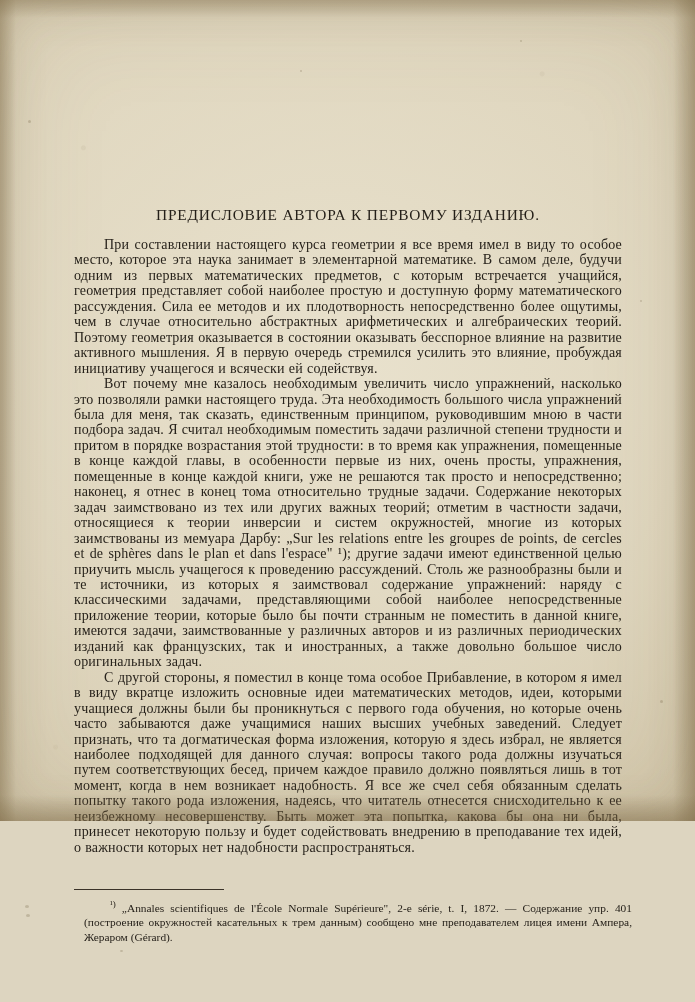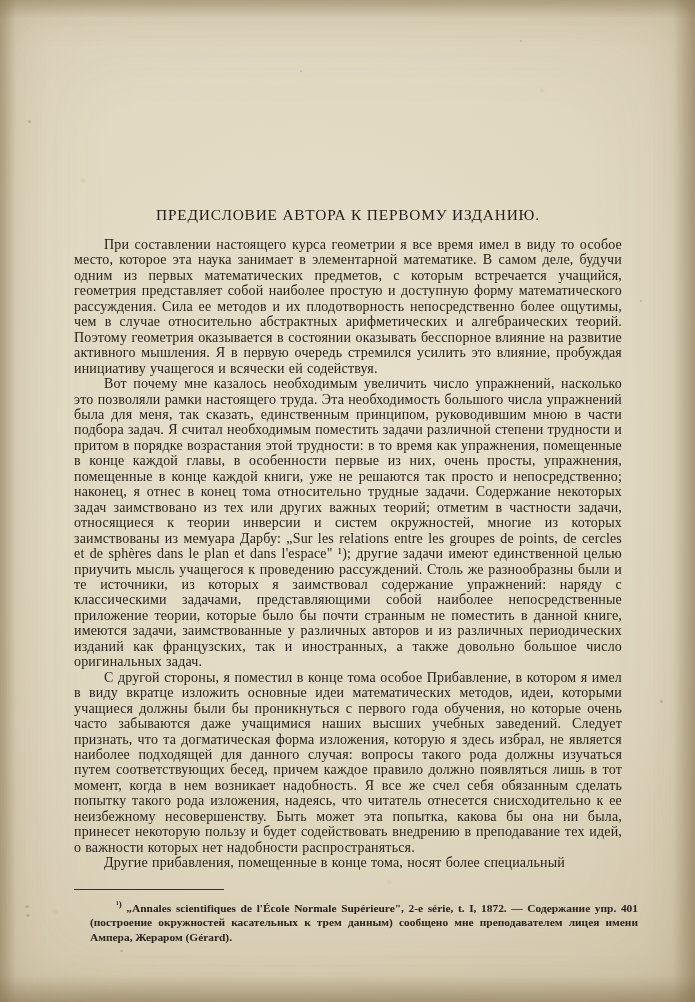--- a/index.html
+++ b/index.html
@@ -9,21 +9,21 @@
   body {
     width: 695px;
     height: 1002px;
     background: #ddd5c0;
     font-family: "Liberation Serif", serif;
     overflow: hidden;
   }
   .page {
     position: relative;
     width: 695px;
-    height: 1002px;
+    height: 821px;
     background:
       radial-gradient(ellipse 120% 90% at 50% 45%, rgba(233,226,206,0.95) 0%, rgba(225,216,193,0.75) 45%, rgba(206,194,166,0.55) 78%, rgba(186,172,140,0.65) 100%),
       linear-gradient(135deg, #e6dfc8 0%, #ddd4bb 40%, #d8cfb4 70%, #cfc4a6 100%);
     box-sizing: border-box;
   }
   .grain {
     position: absolute;
     inset: 0;
     pointer-events: none;
     background-image:
@@ -72,28 +72,27 @@
   .fn-rule {
     position: absolute;
     left: 74px;
     top: 889px;
     width: 150px;
     height: 1px;
     background: #3a3228;
   }
   .footnote {
     position: absolute;
-    left: 90px;
+    left: 84px;
     top: 897px;
     width: 548px;
     font-size: 11.4px;
     line-height: 14.4px;
     color: #27221b;
     text-align: justify;
-    font-weight: bold;
   }
   .footnote .fn-first {
     text-indent: 26px;
     display: block;
   }
   .fn-marker {
     font-size: 9px;
     vertical-align: super;
   }
   .speck {
@@ -140,21 +139,20 @@
   <div class="speck" style="left:25px; top:905px; width:4px; height:3px;"></div>
   <div class="speck" style="left:26px; top:914px; width:4px; height:3px;"></div>
   <div class="speck" style="left:520px; top:40px; width:2px; height:2px;"></div>
   <div class="speck" style="left:660px; top:700px; width:3px; height:3px;"></div>
 
   <div class="content">
     <h1 class="doc-title">ПРЕДИСЛОВИЕ АВТОРА К ПЕРВОМУ ИЗДАНИЮ.</h1>
     <p class="para">При составлении настоящего курса геометрии я все время имел в виду то особое место, которое эта наука занимает в элементарной математике. В самом деле, будучи одним из первых математических предметов, с которым встречается учащийся, геометрия представляет собой наиболее простую и доступную форму математического рассуждения. Сила ее методов и их плодотворность непосредственно более ощутимы, чем в случае относительно абстрактных арифметических и алгебраических теорий. Поэтому геометрия оказывается в состоянии оказывать бесспорное влияние на развитие активного мышления. Я в первую очередь стремился усилить это влияние, пробуждая инициативу учащегося и всячески ей содействуя.</p>
     <p class="para">Вот почему мне казалось необходимым увеличить число упражнений, насколько это позволяли рамки настоящего труда. Эта необходимость большого числа упражнений была для меня, так сказать, единственным принципом, руководившим мною в части подбора задач. Я считал необходимым поместить задачи различной степени трудности и притом в порядке возрастания этой трудности: в то время как упражнения, помещенные в конце каждой главы, в особенности первые из них, очень просты, упражнения, помещенные в конце каждой книги, уже не решаются так просто и непосредственно; наконец, я отнес в конец тома относительно трудные задачи. Содержание некоторых задач заимствовано из тех или других важных теорий; отметим в частности задачи, относящиеся к теории инверсии и систем окружностей, многие из которых заимствованы из мемуара Дарбу: „Sur les relations entre les groupes de points, de cercles et de sphères dans le plan et dans l'espace" ¹); другие задачи имеют единственной целью приучить мысль учащегося к проведению рассуждений. Столь же разнообразны были и те источники, из которых я заимствовал содержание упражнений: наряду с классическими задачами, представляющими собой наиболее непосредственные приложение теории, которые было бы почти странным не поместить в данной книге, имеются задачи, заимствованные у различных авторов и из различных периодических изданий как французских, так и иностранных, а также довольно большое число оригинальных задач.</p>
     <p class="para">С другой стороны, я поместил в конце тома особое Прибавление, в котором я имел в виду вкратце изложить основные идеи математических методов, идеи, которыми учащиеся должны были бы проникнуться с первого года обучения, но которые очень часто забываются даже учащимися наших высших учебных заведений. Следует признать, что та догматическая форма изложения, которую я здесь избрал, не является наиболее подходящей для данного случая: вопросы такого рода должны изучаться путем соответствующих бесед, причем каждое правило должно появляться лишь в тот момент, когда в нем возникает надобность. Я все же счел себя обязанным сделать попытку такого рода изложения, надеясь, что читатель отнесется снисходительно к ее неизбежному несовершенству. Быть может эта попытка, какова бы она ни была, принесет некоторую пользу и будет содействовать внедрению в преподавание тех идей, о важности которых нет надобности распространяться.</p>
-    <p class="para">Другие прибавления, помещенные в конце тома, носят более специальный</p>
   </div>
 
   <div class="fn-rule"></div>
 
   <div class="footnote">
     <span class="fn-first">
       <span class="fn-marker">¹)</span>
       <span>„Annales scientifiques de l'École Normale Supérieure", 2-е série, t. I, 1872. —</span>
       <span>Содержание упр. 401 (построение окружностей касательных к трем данным) сообщено мне преподавателем лицея имени Ампера, Жераром (Gérard).</span>
     </span>

